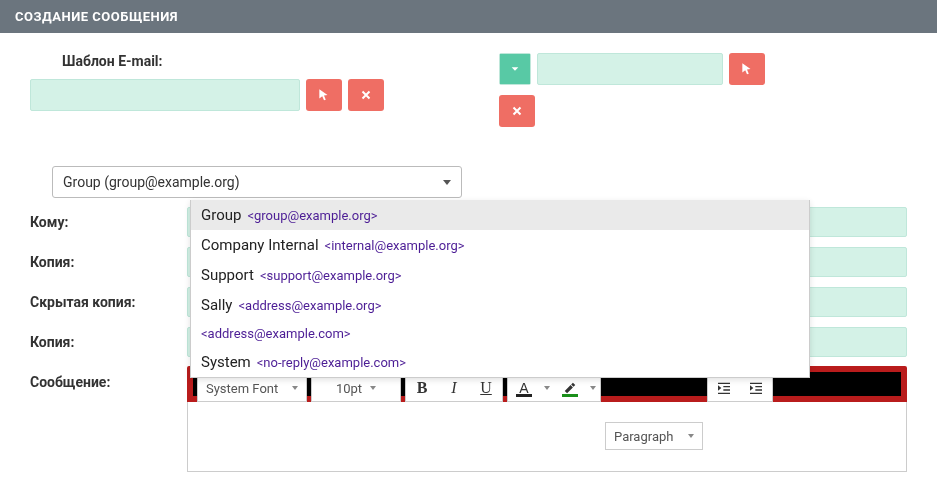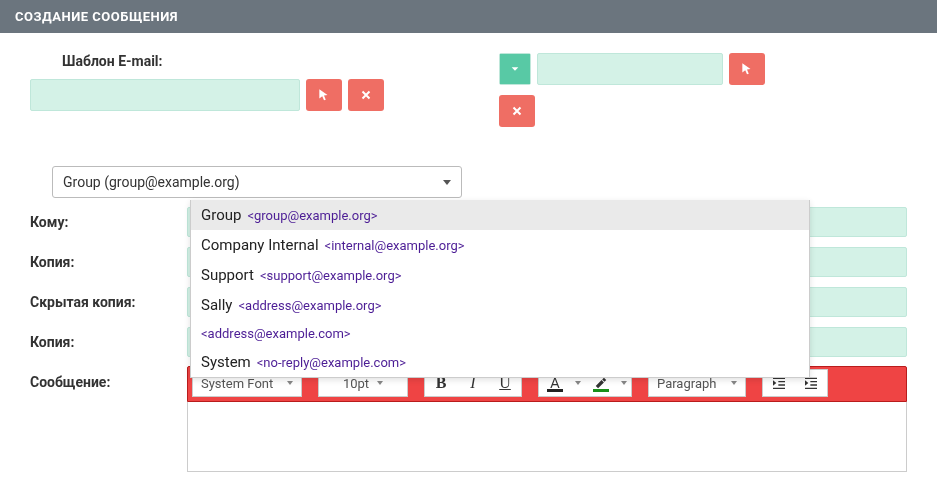--- a/index.html
+++ b/index.html
@@ -145,27 +145,27 @@
     border: 1px solid #bfe7da;
     border-radius: 2px;
     width: 720px;
   }
   .mint-line-wrap {
     position: relative;
   }
   .editor-toolbar {
     display: flex;
     align-items: stretch;
-    border: 1px solid #b91c1c;
+    border: 6px solid #b91c1c;
     border-radius: 2px 2px 0 0;
     height: 36px;
-    background: #ef4444;
+    background: #000000;
     width: 720px;
     padding: 2px;
-    gap: 12px;
+    gap: 0;
   }
   .tb-select {
     border: 1px solid #ccc;
     height: 28px;
     margin: 0 2px;
     padding: 0 8px;
     display: flex;
     align-items: center;
     gap: 8px;
     font-size: 13px;
@@ -173,21 +173,21 @@
     cursor: pointer;
     background: #fff;
   }
   .tb-select .chev {
     border-left: 3px solid transparent;
     border-right: 3px solid transparent;
     border-top: 4px solid #888;
   }
   .tb-select.font { width: 110px; justify-content: space-between; }
   .tb-select.size { width: 90px; justify-content: center; }
-  .tb-select.para { width: 98px; justify-content: space-between; }
+  .tb-select.para { width: 98px; justify-content: space-between; margin-top: 48px; }
   .tb-btnset {
     border: 1px solid #ccc;
     height: 28px;
     display: flex;
     margin: 0 2px;
     background: #fff;
   }
   .tb-btn {
     width: 32px;
     display: flex;

